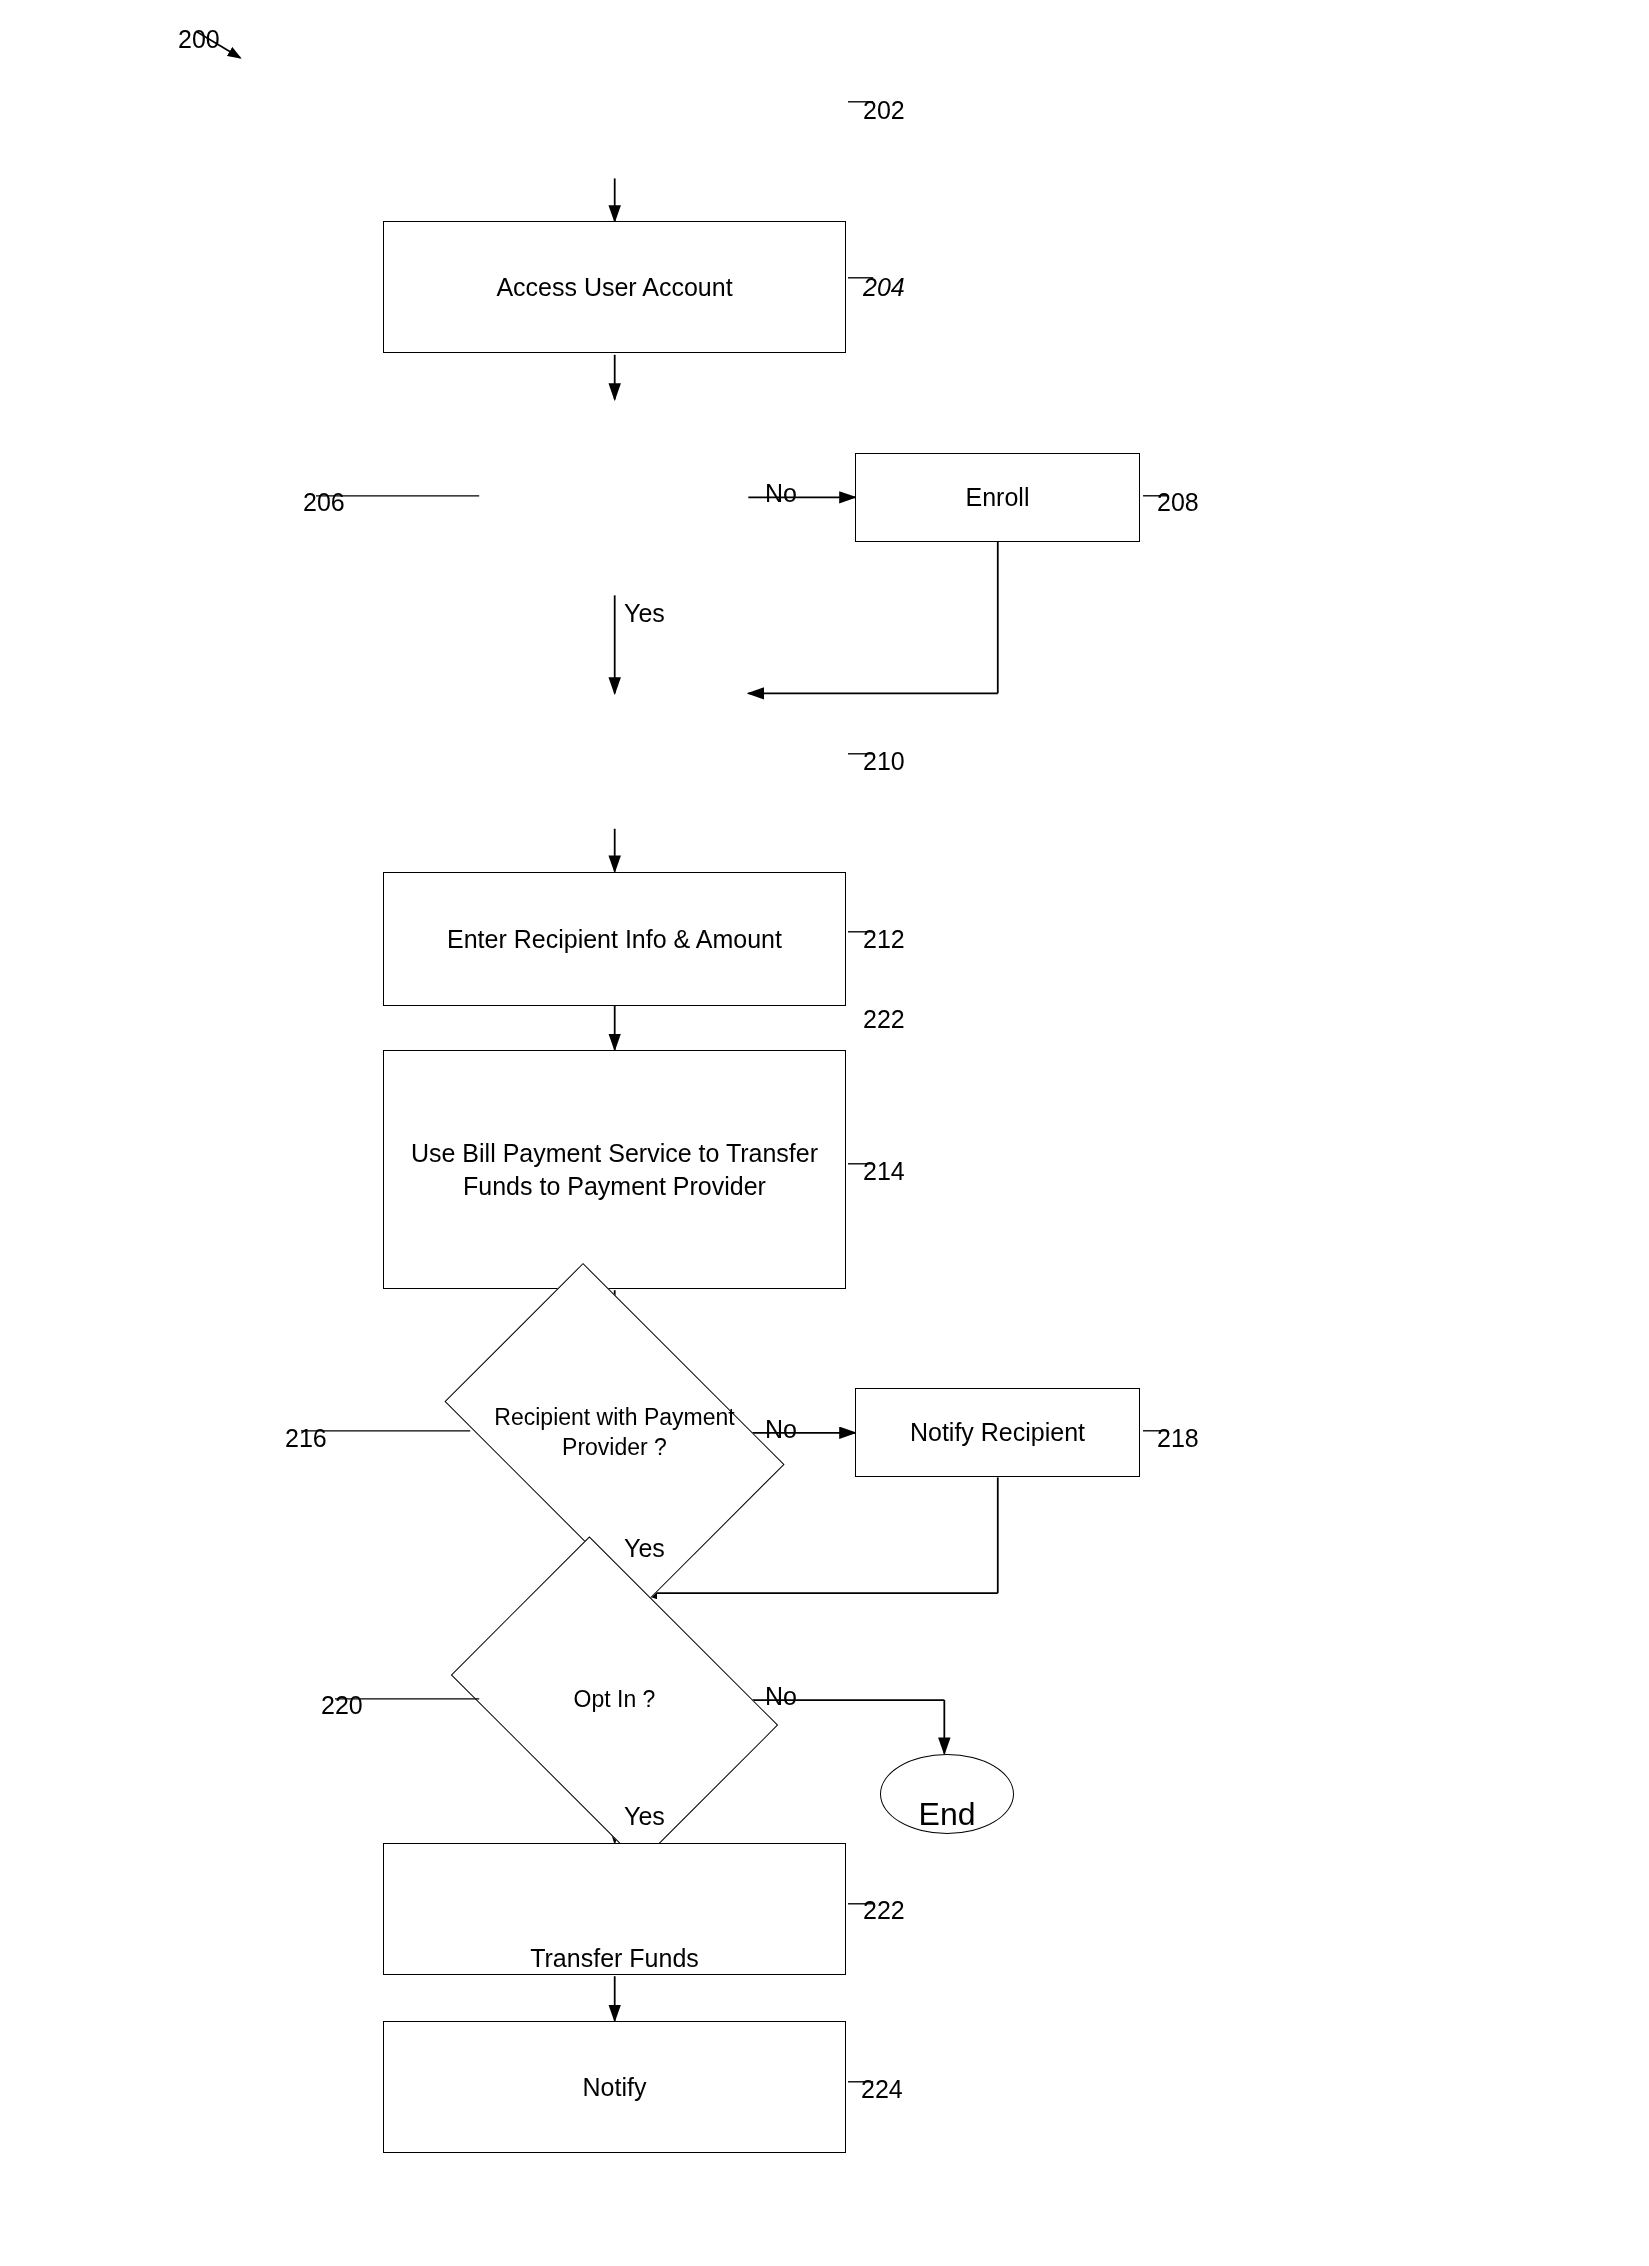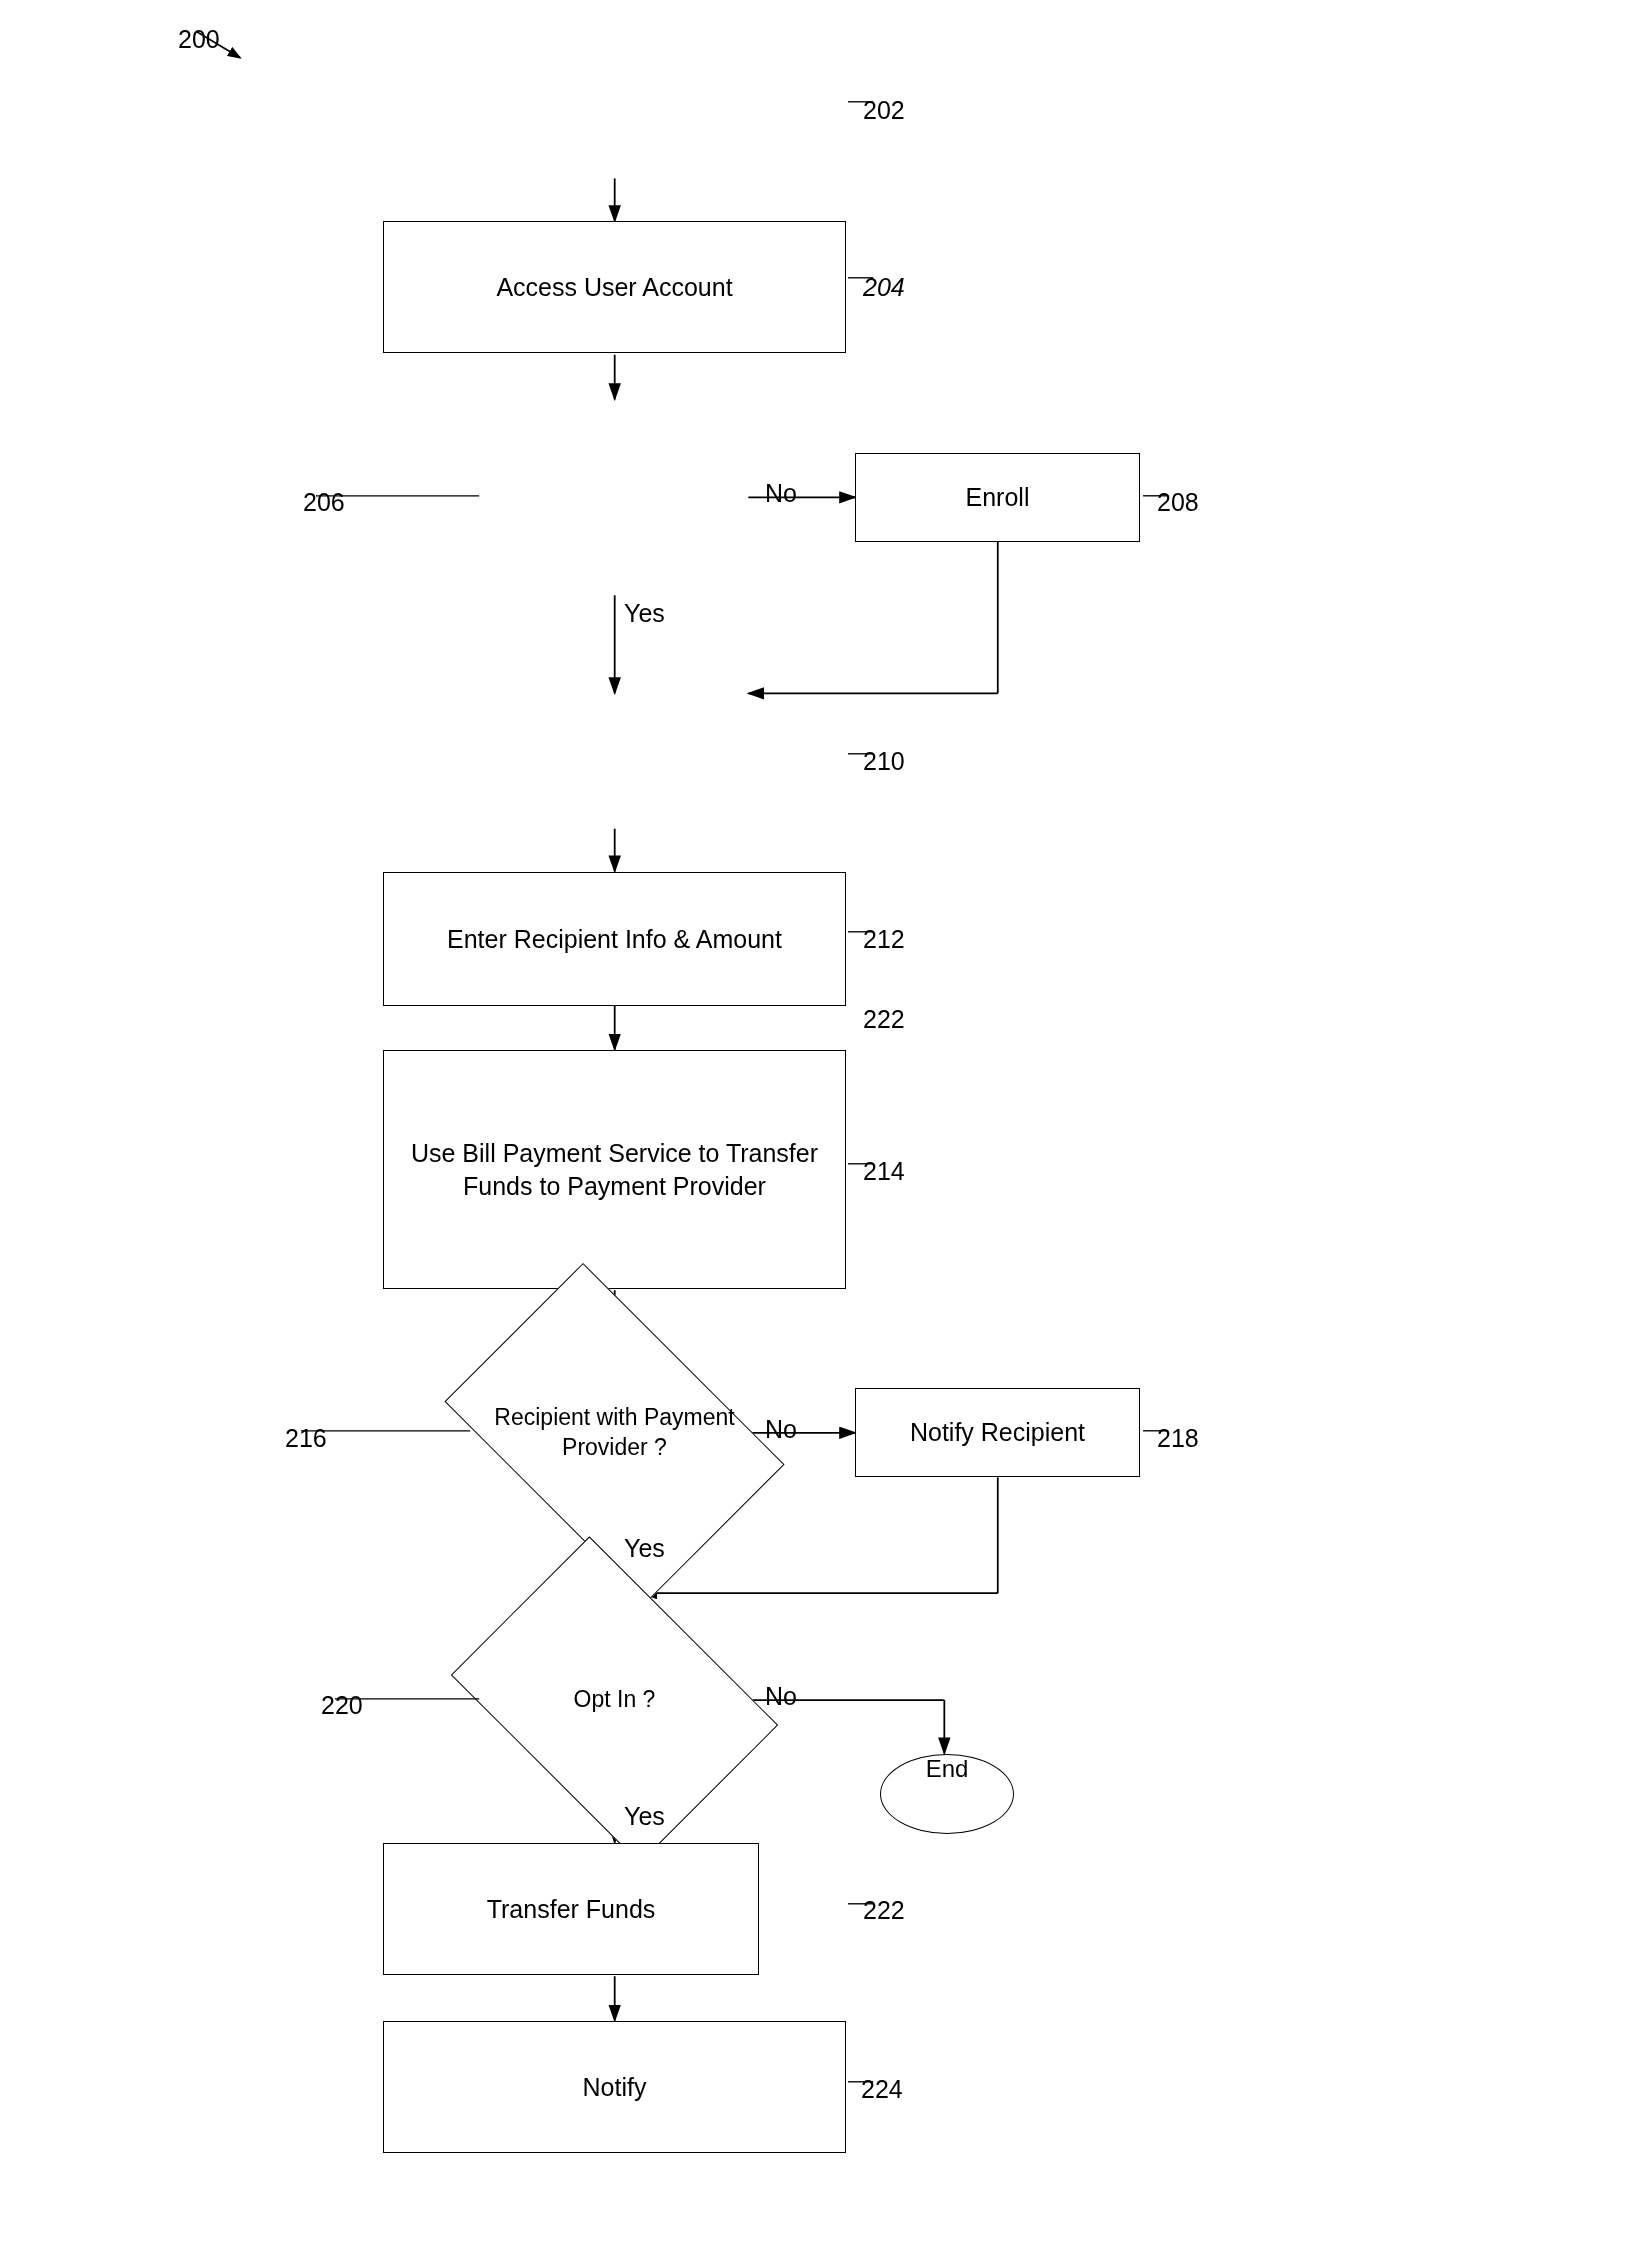--- a/index.html
+++ b/index.html
@@ -48,24 +48,24 @@
     .node-diamond .diamond-text {
       position: relative;
       z-index: 2;
     }
     .node-oval {
       position: absolute;
       border: 1.8px solid #000;
       background: #fff;
       border-radius: 50%;
       display: flex;
-      align-items: flex-start;
+      align-items: flex-end;
       justify-content: center;
       text-align: center;
-      font-size: 24px;
+      font-size: 32px;
     }
     .label {
       position: absolute;
       font-size: 25px;
       font-weight: normal;
       color: #000;
     }
     
     .arrows-svg {
       position: absolute;
@@ -220,21 +220,21 @@
   </svg>
 
   <div class="label" style="top:1682px; left:765px;">No</div>
 
   <div class="label" style="top:1802px; left:624px;">Yes</div>
 
   <div class="node-oval" style="left:880px; top:1754px; width:134px; height:80px;">
     <span>End</span>
   </div>
 
-  <div class="node-rect" style="left:383px; top:1843px; width:376px; height:132px;">
+  <div class="node-rect" style="left:383px; top:1843px; width:463px; height:132px;align-items:flex-end;">
     <span>Transfer Funds</span>
   </div>
   <div class="label" style="top:1005px; left:863px;">222</div>
 
   <div class="label" style="top:1896px; left:863px;">222</div>
   <svg style="position:absolute;top:1902px;left:848px;width:27px;height:3.6px;" viewBox="0 0 30 4" width="27" height="3.6">
     <line x1="0" y1="2" x2="28" y2="2" stroke="#000" stroke-width="1.5"></line>
   </svg>
 
   <div class="node-rect" style="left:383px; top:2021px; width:463px; height:132px;">

